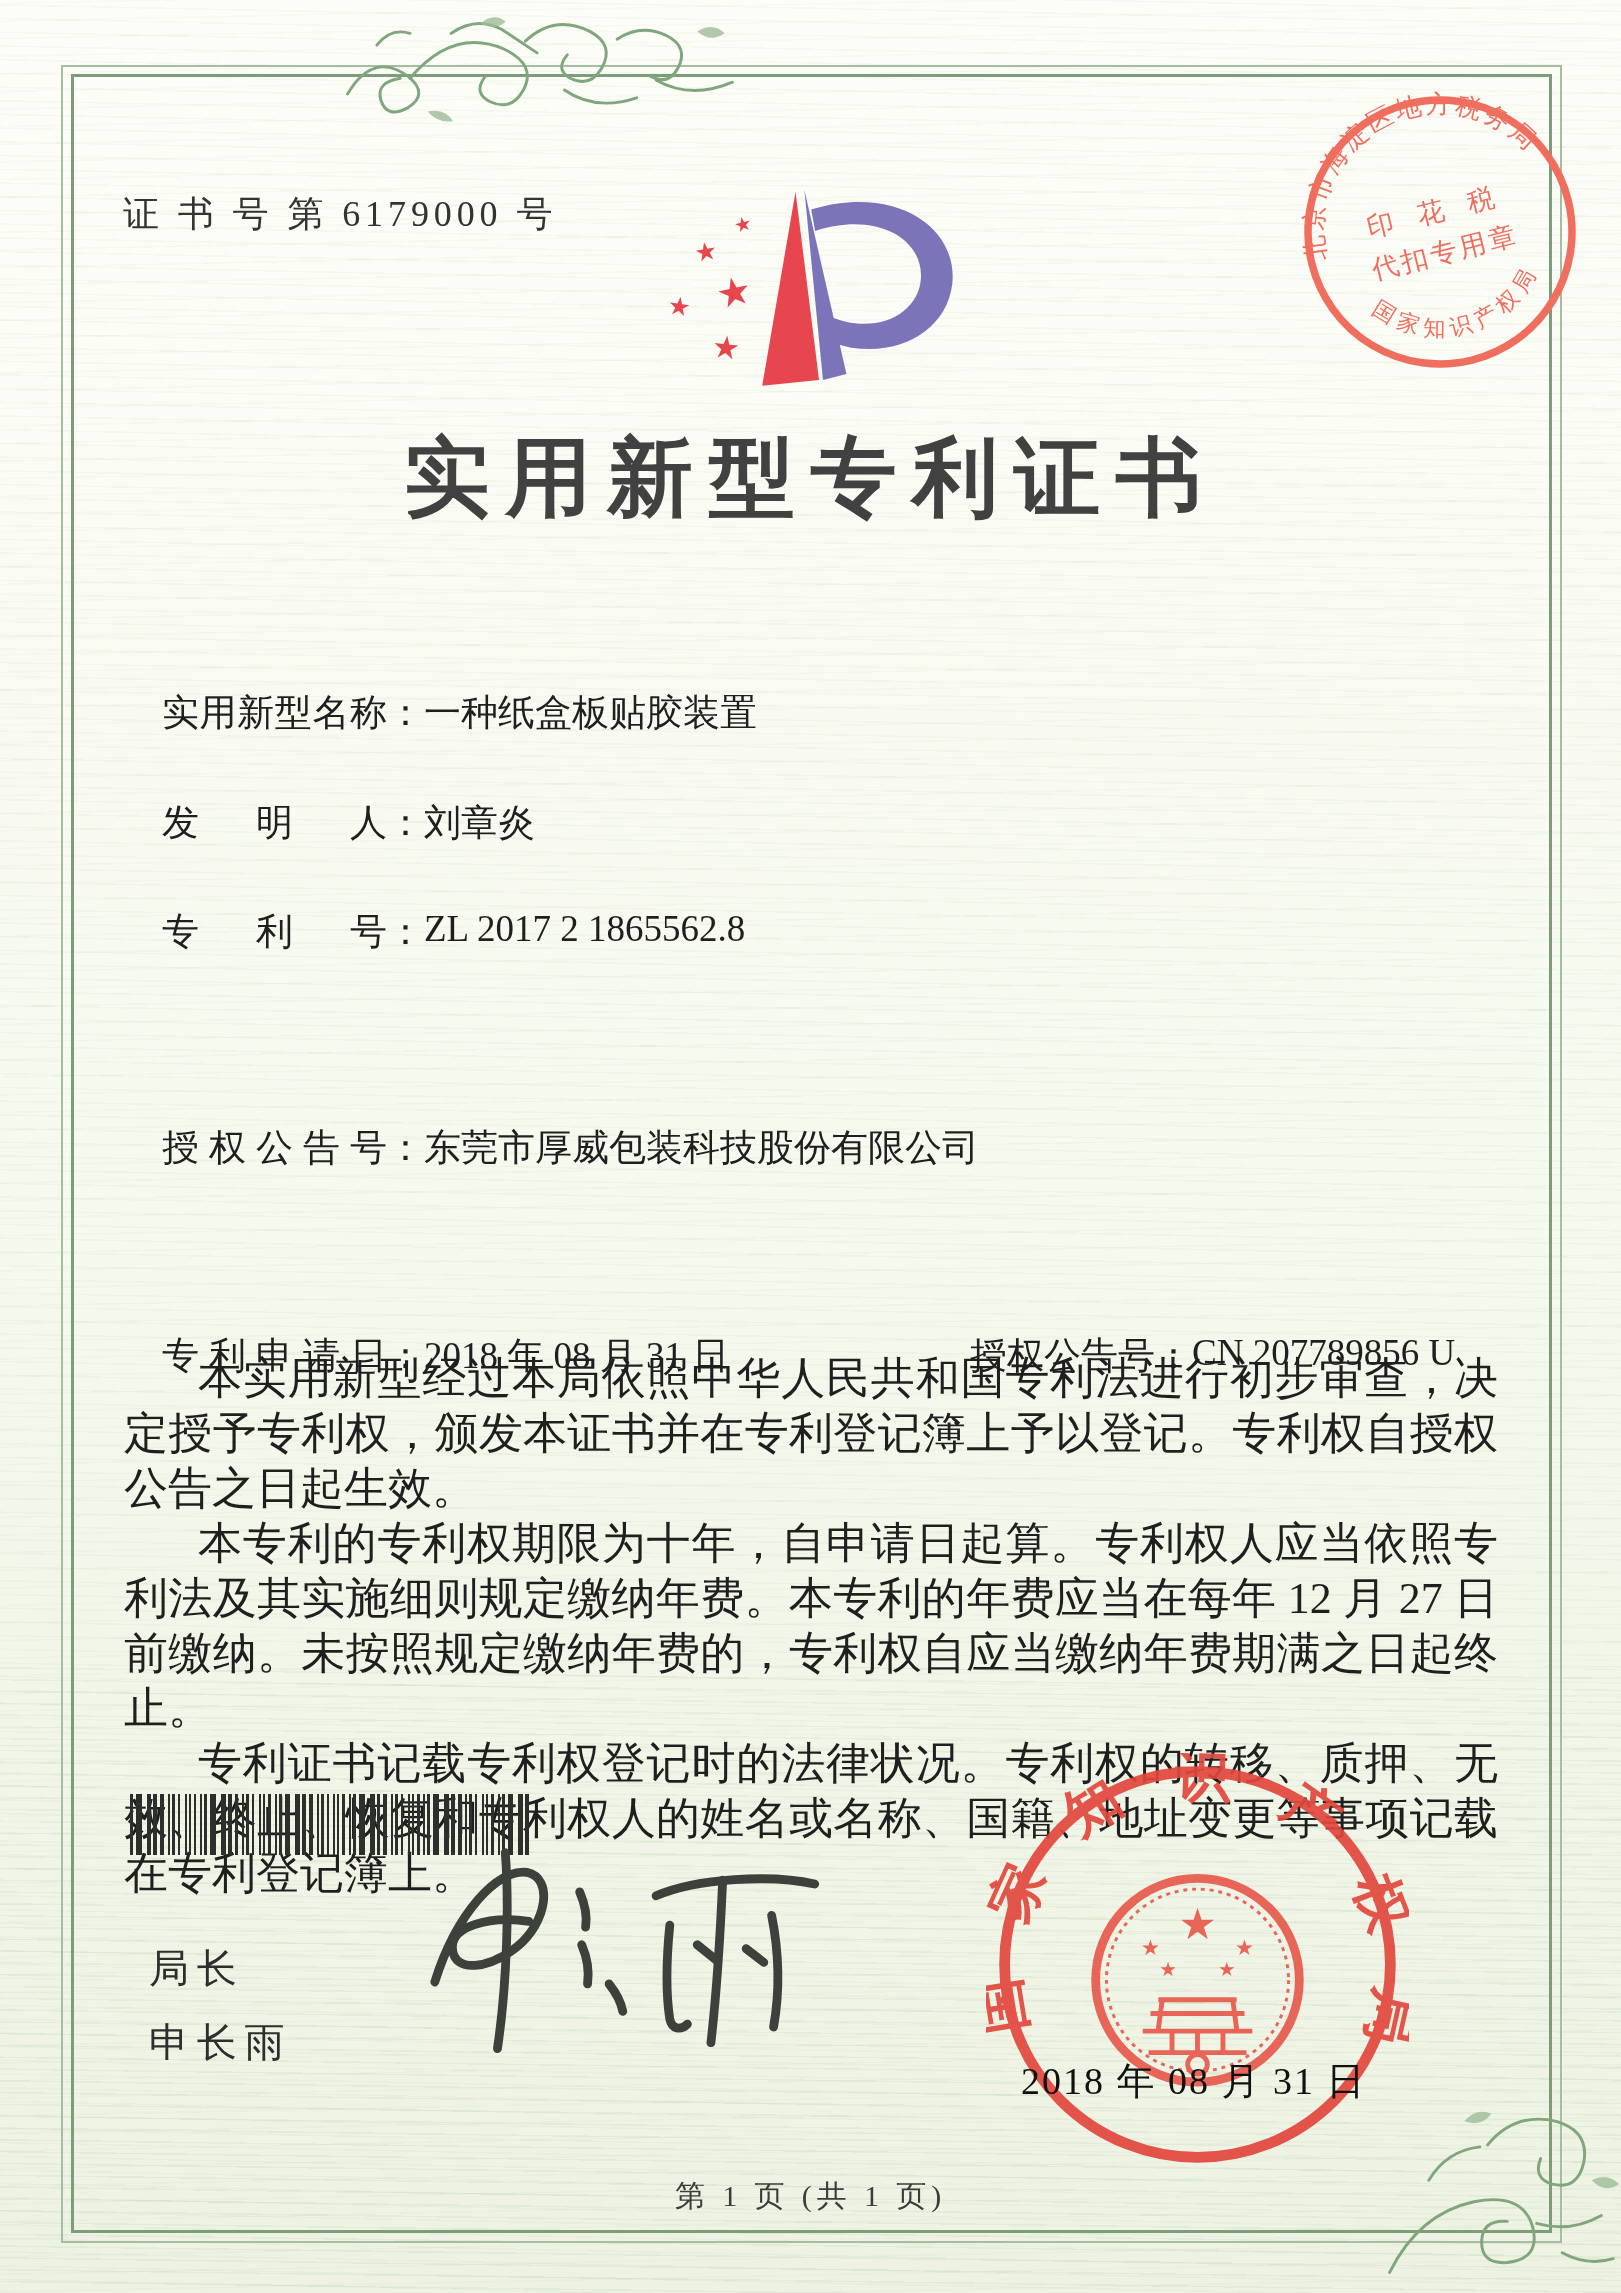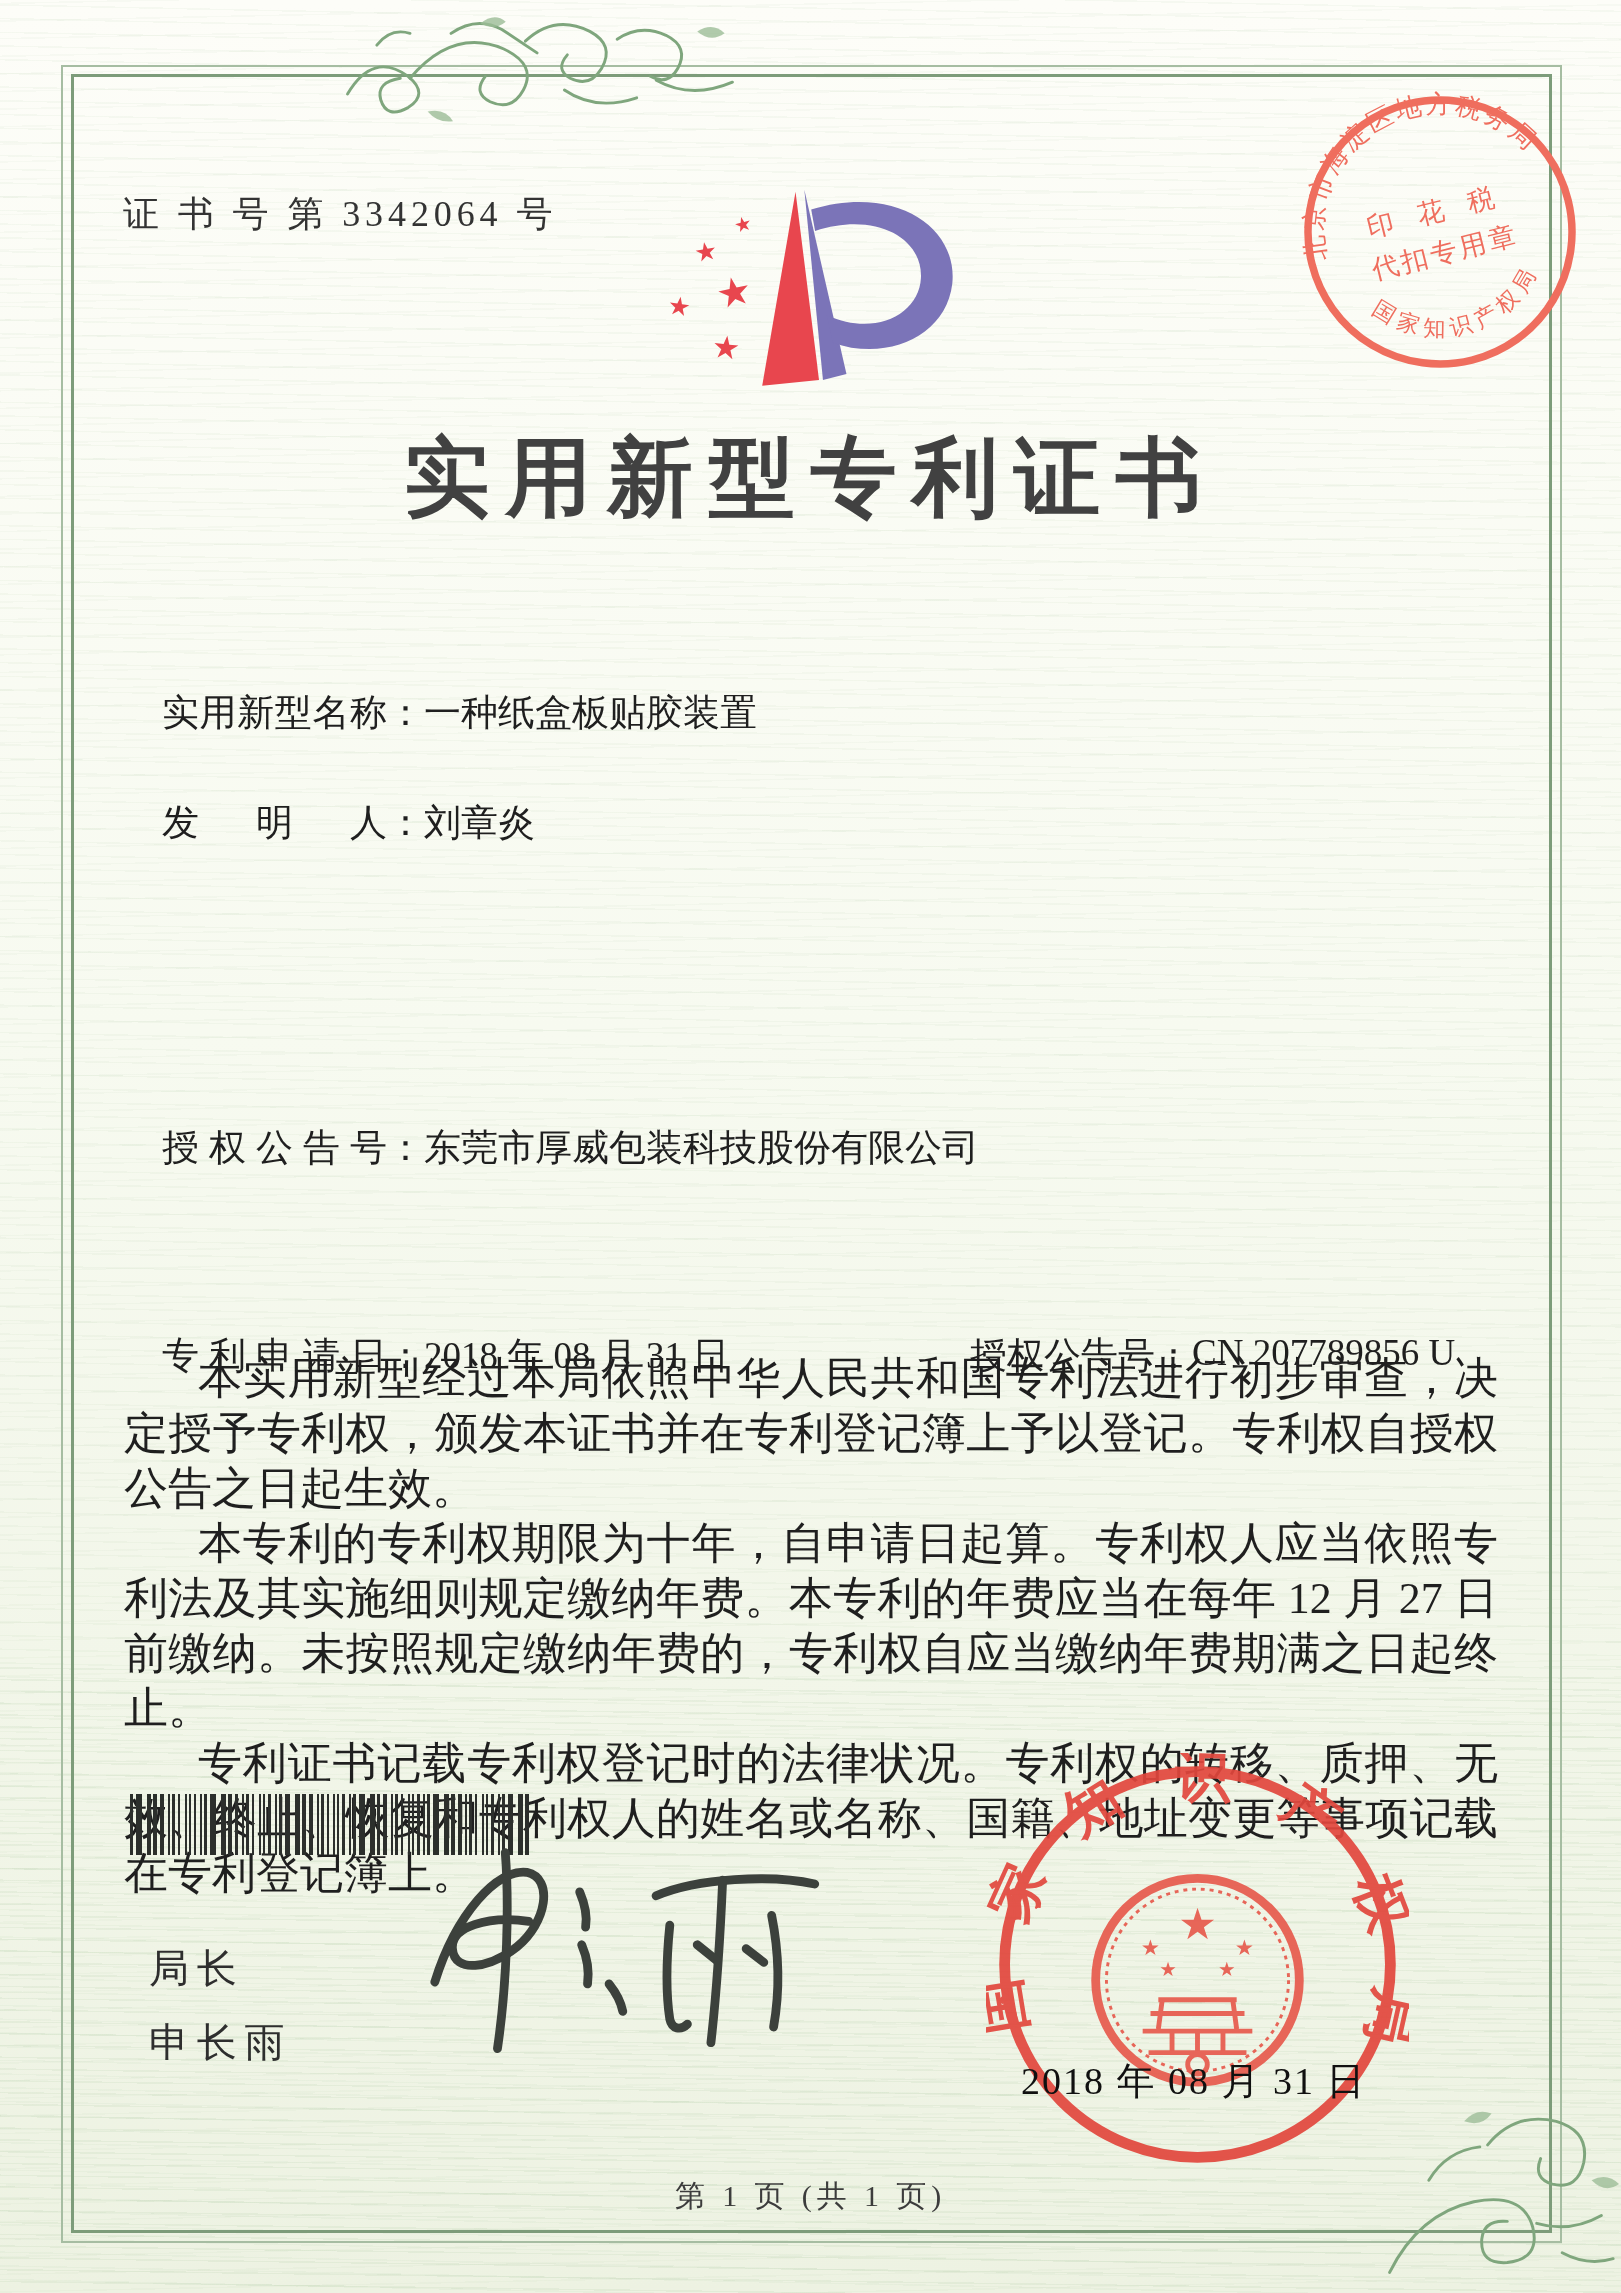--- a/index.html
+++ b/index.html
@@ -82,21 +82,21 @@
       <path d="M60,96 q18,-30 52,-34"></path>
       <path d="M170,140 q34,10 66,-8"></path>
       <path d="M196,170 q26,14 52,6"></path>
     </g>
     <g fill="#9cbd97" opacity=".8">
       <path d="M96,36 q12,-14 28,-8 q-10,14 -28,8z"></path>
       <path d="M226,96 q16,-8 28,4 q-14,10 -28,-4z"></path>
     </g>
   </svg>
 
-  <div class="abs cert-no">证 书 号 第 3342064 号</div>
+  <div class="abs cert-no">证 书 号 第 6179000 号</div>
 
   <svg class="abs" style="left:627px;top:176px;" width="339" height="251" viewBox="0 0 346 256">
     <g fill="#e8464e" font-family="'DejaVu Sans',sans-serif" text-anchor="middle">
       <text x="120" y="56" font-size="20" transform="rotate(-14 120 56)">★</text>
       <text x="82" y="86" font-size="26" transform="rotate(-10 82 86)">★</text>
       <text x="112" y="132" font-size="40" transform="rotate(-12 112 132)">★</text>
       <text x="52" y="142" font-size="26" transform="rotate(8 52 142)">★</text>
       <text x="100" y="186" font-size="32" transform="rotate(6 100 186)">★</text>
     </g>
     <g>
@@ -125,20 +125,23 @@
     </g>
   </svg>
 
   <div class="abs title">实用新型专利证书</div>
 
   <div class="abs field" style="top:755px">
     <span class="flabel">发明人</span><span class="colon">：</span><span class="fvalue">刘章炎</span>
   </div>
   <div class="abs field" style="top:645px">
     <span class="flabel">实用新型名称</span><span class="colon">：</span><span class="fvalue">一种纸盒板贴胶装置</span>
+  </div>
+  <div class="abs field" style="top:864px">
+    <span class="flabel">专利号</span><span class="colon">：</span><span class="fvalue">ZL 2017 2 1865562.8</span>
   </div>
   <div class="abs field" style="top:1080px">
     <span class="flabel">授权公告号</span><span class="colon">：</span><span class="fvalue">东莞市厚威包装科技股份有限公司</span>
   </div>
   <div class="abs field" style="top:1288px">
     <span class="flabel">专利申请日</span><span class="colon">：</span><span class="fvalue">2018 年 08 月 31 日</span>
   </div>
   <div class="abs grant-no" style="top:1288px">
     <span>授权公告号</span><span class="colon">：</span><span class="fvalue">CN 207789856 U</span>
   </div>

